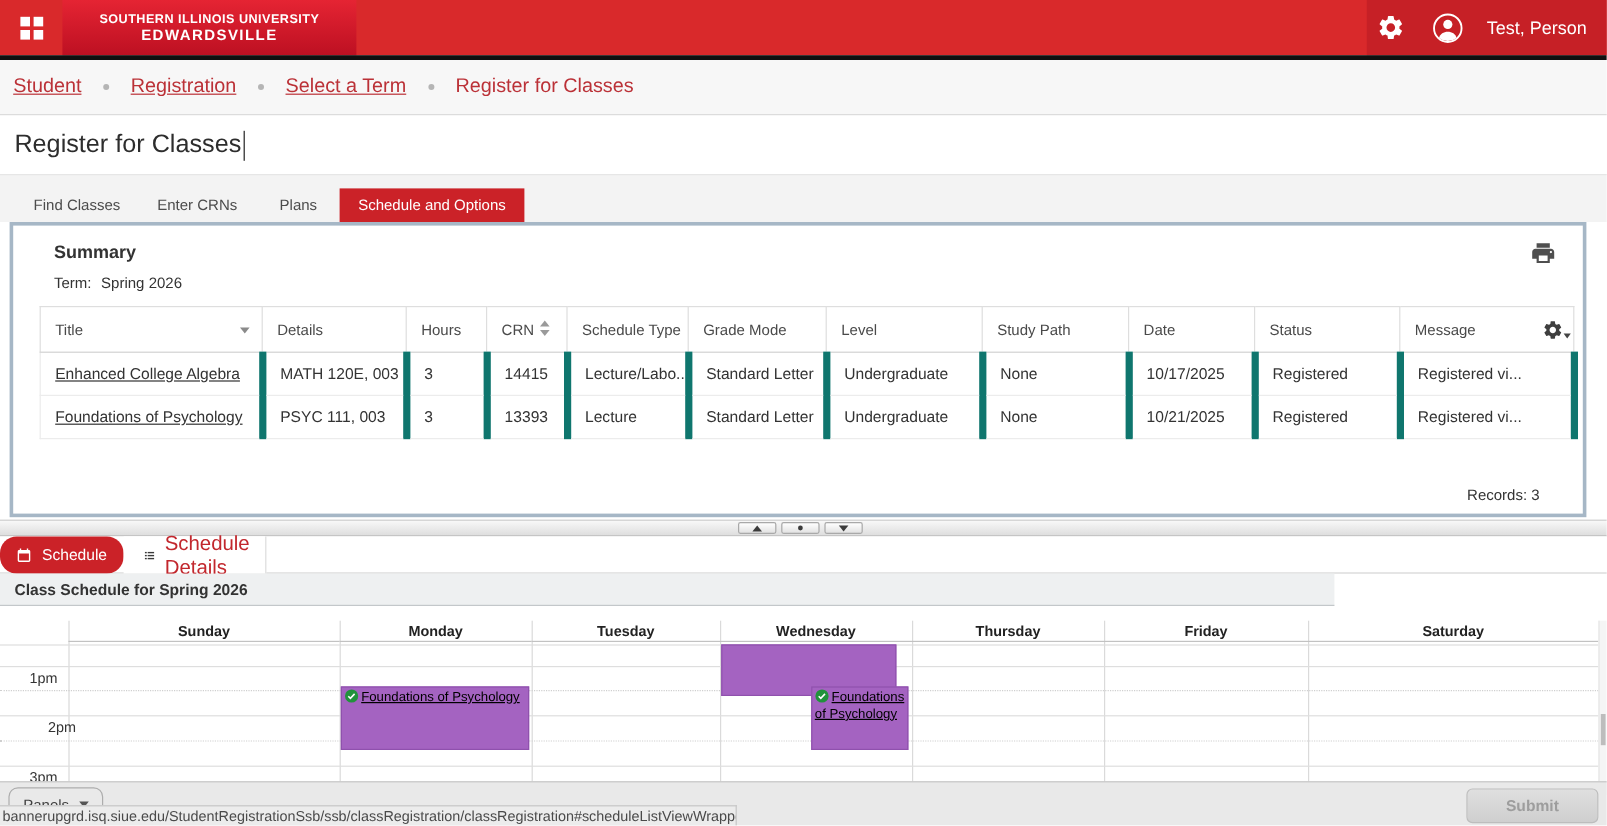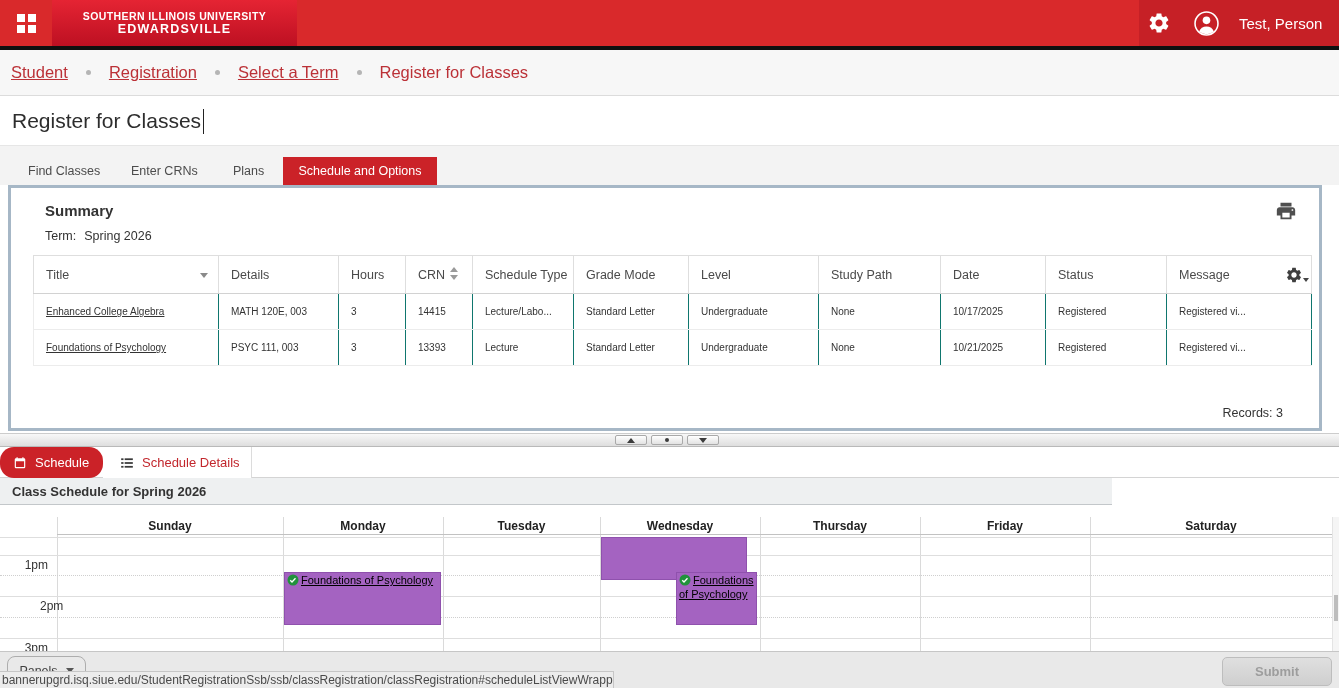--- a/index.html
+++ b/index.html
@@ -45,22 +45,22 @@
   .summary-panel { position:absolute; left:8px; top:185px; width:1314px; height:246px; background:#fff;
     border:3px solid #a6b7c6; }
   .summary-title { position:absolute; left:34px; top:14px; font-size:15px; font-weight:bold; color:#333; }
   .term-line { position:absolute; left:34px; top:41px; font-size:12.5px; color:#333; }
   .term-line .tl { margin-right:8px; }
   .print-btn { position:absolute; right:22px; top:12px; width:22px; height:22px; cursor:pointer; }
 
   .sum-table { position:absolute; left:22px; top:67px; border-collapse:collapse; table-layout:fixed; width:1278px; }
   .sum-table th { height:38px; font-weight:normal; font-size:12.5px; color:#4a4a4a; text-align:left;
     padding-left:12px; border:1px solid #dedede; border-bottom:1px solid #d2d2d2; position:relative; white-space:nowrap; overflow:hidden; }
-  .sum-table td { height:36px; font-size:10px; color:#333; padding-left:12px;
-    border-left:1px solid #ececec; border-right:1px solid #0f766e; border-bottom:1px solid #ececec;
+  .sum-table td { height:36px; font-size:13px; color:#333; padding-left:12px;
+    border-left:1px solid #ececec; border-right:6px solid #0f766e; border-bottom:1px solid #ececec;
     white-space:nowrap; overflow:hidden; }
   .sum-table a { color:#333; text-decoration:underline; cursor:pointer; }
   .c-title{width:185px;} .c-details{width:120px;} .c-hours{width:67px;} .c-crn{width:67px;}
   .c-stype{width:101px;} .c-gmode{width:115px;} .c-level{width:130px;} .c-spath{width:122px;}
   .c-date{width:105px;} .c-status{width:121px;} .c-msg{width:145px;}
   .sort-caret { position:absolute; right:10px; top:17px; width:0; height:0;
     border-left:4px solid transparent; border-right:4px solid transparent; border-top:5px solid #8a8a8a; }
   .sort-both { position:absolute; left:44px; top:11px; }
   .sort-both i { display:block; width:0; height:0; border-left:4px solid transparent; border-right:4px solid transparent; }
   .sort-up { border-bottom:5px solid #9a9a9a; margin-bottom:3px; }
@@ -77,22 +77,22 @@
   .div-btn { width:32px; height:10px; background:linear-gradient(#ffffff,#e2e2e2); border:1px solid #a9a9a9;
     border-radius:2px; display:flex; align-items:center; justify-content:center; cursor:pointer; }
   .tri-up { width:0; height:0; border-left:4px solid transparent; border-right:4px solid transparent; border-bottom:5px solid #3c3c3c; }
   .tri-down { width:0; height:0; border-left:4px solid transparent; border-right:4px solid transparent; border-top:5px solid #3c3c3c; }
   .mini-dot { width:4px; height:4px; border-radius:50%; background:#3c3c3c; }
 
   
   .sched-tabs { position:absolute; left:0; top:447px; width:1339px; height:31px; background:#fff; border-bottom:1px solid #d4d4d4; }
   .tab-schedule { position:absolute; left:0; top:0; width:103px; height:31px; background:#cb2228; color:#fff;
     display:flex; align-items:center; padding-left:13px; gap:8px; font-size:13px; cursor:pointer;border-radius:14px; }
-  .tab-sdetails { position:absolute; left:103px; top:0; width:149px; height:31px; background:#fff; color:#c2272d;
-    border-right:1px solid #dcdcdc; display:flex; align-items:center; padding-left:17px; gap:8px; font-size:13px; cursor:pointer; }
+  .tab-sdetails { position:absolute; left:103px; top:0; width:119px; height:31px; background:#fff; color:#c2272d;
+    border-right:1px solid #dcdcdc; display:flex; align-items:center; padding-left:17px; gap:8px; font-size:17px; cursor:pointer; }
 
   .class-sched-bar { position:absolute; left:0; top:478px; width:1112px; height:27px; background:#eef0f1;
     border-bottom:1px solid #c3c7ca; display:flex; align-items:center; padding-left:12px;
     font-size:13px; font-weight:bold; color:#333; }
 
   
   .calendar { position:absolute; left:0; top:505px; width:1339px; height:146px; background:#fff; overflow:hidden;margin-top:12px; }
   .cal-colline { position:absolute; top:0; bottom:0; width:0; border-left:1px solid #dadada; }
   .cal-dayhdr { position:absolute; top:0; height:18px; font-size:12px; font-weight:bold; color:#222;
     display:flex; align-items:center; justify-content:center; border-bottom:1px solid #c2c2c2; }

